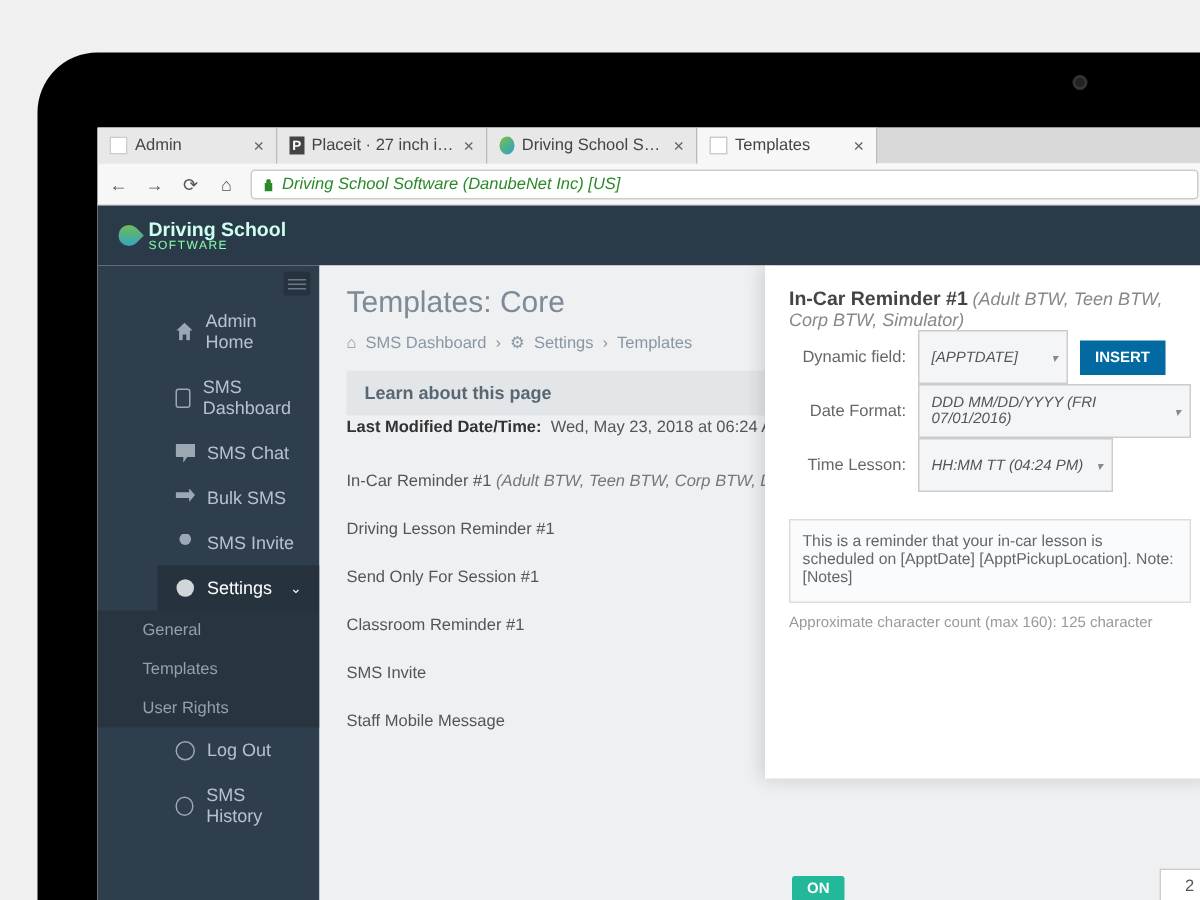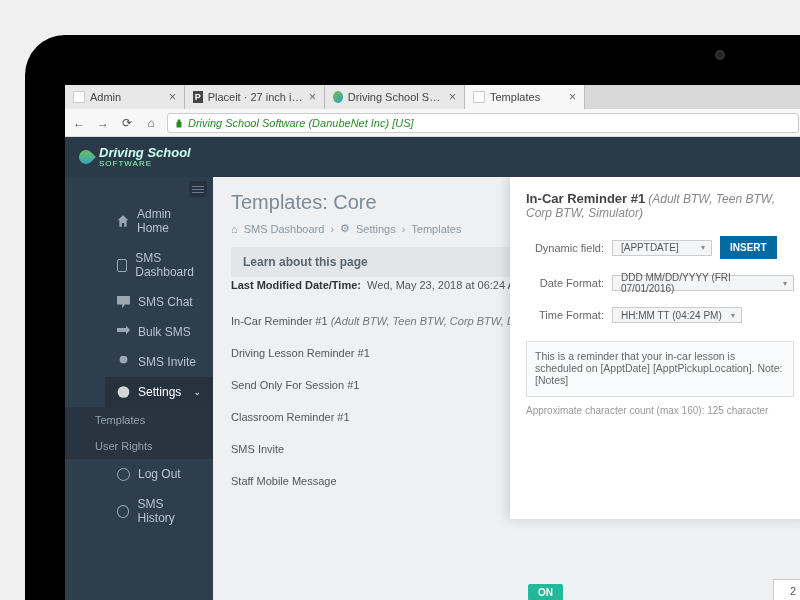--- a/index.html
+++ b/index.html
@@ -59,23 +59,23 @@
   .numbox { position:absolute; left:560px; bottom:4px; width:40px; height:22px; border:1px solid #ccc; background:#fff; text-align:center; line-height:22px; font-size:11px;}
 
   
   .panel {
     position:absolute; right:-5px; top:0; width:300px; bottom:86px;
     background:#fff; box-shadow:-2px 0 12px rgba(0,0,0,.15);
     padding:14px 16px; font-size:11px; color:#555;
   }
   .panel h3 { font-size:13px; font-weight:600; color:#444; display:inline; }
   .panel .sub { font-style:italic; color:#888; font-size:12px; }
-  .fldrow { display:flex; align-items:center; margin-top:16px; gap:8px; }
+  .fldrow { display:flex; align-items:center; gap:8px; }
   .fldrow label { width:78px; text-align:right; font-size:11px; color:#666; }
-  .select { flex:1; height:16px; border:1px solid #ccc; background:#f4f5f7; display:flex; align-items:center; padding:0 8px; font-size:10px; color:#555; position:relative; }
+  .select { flex:1; height:36px; border:1px solid #ccc; background:#f4f5f7; display:flex; align-items:center; padding:0 8px; font-size:10px; color:#555; position:relative;font-style:italic; }
   .select .caret { position:absolute; right:6px; font-size:8px; color:#888; }
   .insertbtn { background:#0369a1; color:#fff; font-size:10px; font-weight:bold; padding:6px 10px; border:none; }
   .msgbox { margin-top:18px; border:1px solid #ddd; background:#fafbfc; padding:8px; font-size:10.5px; color:#666; height:56px; }
   .charcount { margin-top:8px; font-size:10px; color:#999; }
 
   
   .i-home{background:currentColor;clip-path:polygon(50% 5%,95% 45%,80% 45%,80% 95%,60% 95%,60% 65%,40% 65%,40% 95%,20% 95%,20% 45%,5% 45%);}
   .i-dash{border:1.5px solid currentColor;border-radius:2px;}
   .i-chat{background:currentColor;clip-path:polygon(0 0,100% 0,100% 70%,60% 70%,40% 100%,40% 70%,0 70%);}
   .i-bulk{background:currentColor;clip-path:polygon(0 20%,70% 20%,70% 0,100% 35%,70% 70%,70% 50%,0 50%);}
@@ -123,21 +123,21 @@
       <div class="urlbox">
         <span class="lockico"></span>
         <span>Driving School Software (DanubeNet Inc) [US]</span>
       </div>
     </div>
 
     <div class="apphdr">
       <div class="logo">
         <span class="leaf"></span>
         <div>
-          <div style="font-weight:bold;font-style:italic;line-height:1;">Driving School</div>
+          <div style="font-weight:bold;line-height:1;">Driving School</div>
           <div style="font-size:8px;letter-spacing:1px;color:#8fa;">SOFTWARE</div>
         </div>
       </div>
     </div>
 
     <div class="app">
       <div class="sidebar">
         <div class="collapse-btn">
             <span></span>
             <span></span>
@@ -163,20 +163,21 @@
         <div class="navitem">
             <span class="ico i-user"></span>
             <span>SMS Invite</span>
           </div>
         <div class="navitem active">
             <span class="ico i-gear"></span>
             <span>Settings</span>
             <span class="chev">⌄</span>
           </div>
         <div class="subnav">
+          <div class="subitem">General</div>
           <div class="subitem">Templates</div>
           <div class="subitem">User Rights</div>
         </div>
         <div class="navitem">
             <span class="ico i-out"></span>
             <span>Log Out</span>
           </div>
         <div class="navitem">
             <span class="ico i-hist"></span>
             <span>SMS History</span>
@@ -223,21 +224,21 @@
             <button class="insertbtn">INSERT</button>
           </div>
           <div class="fldrow">
             <label>Date Format:</label>
             <div class="select">
                 <span>DDD MM/DD/YYYY (FRI 07/01/2016)</span>
                 <span class="caret">▾</span>
               </div>
           </div>
           <div class="fldrow">
-            <label>Time Format:</label>
+            <label>Time Lesson:</label>
             <div class="select" style="flex:0 0 130px">
                 <span>HH:MM TT (04:24 PM)</span>
                 <span class="caret">▾</span>
               </div>
           </div>
           <div class="msgbox">This is a reminder that your in-car lesson is scheduled on [ApptDate] [ApptPickupLocation]. Note: [Notes]</div>
           <div class="charcount">Approximate character count (max 160): 125 character</div>
         </div>
       </div>
     </div>

